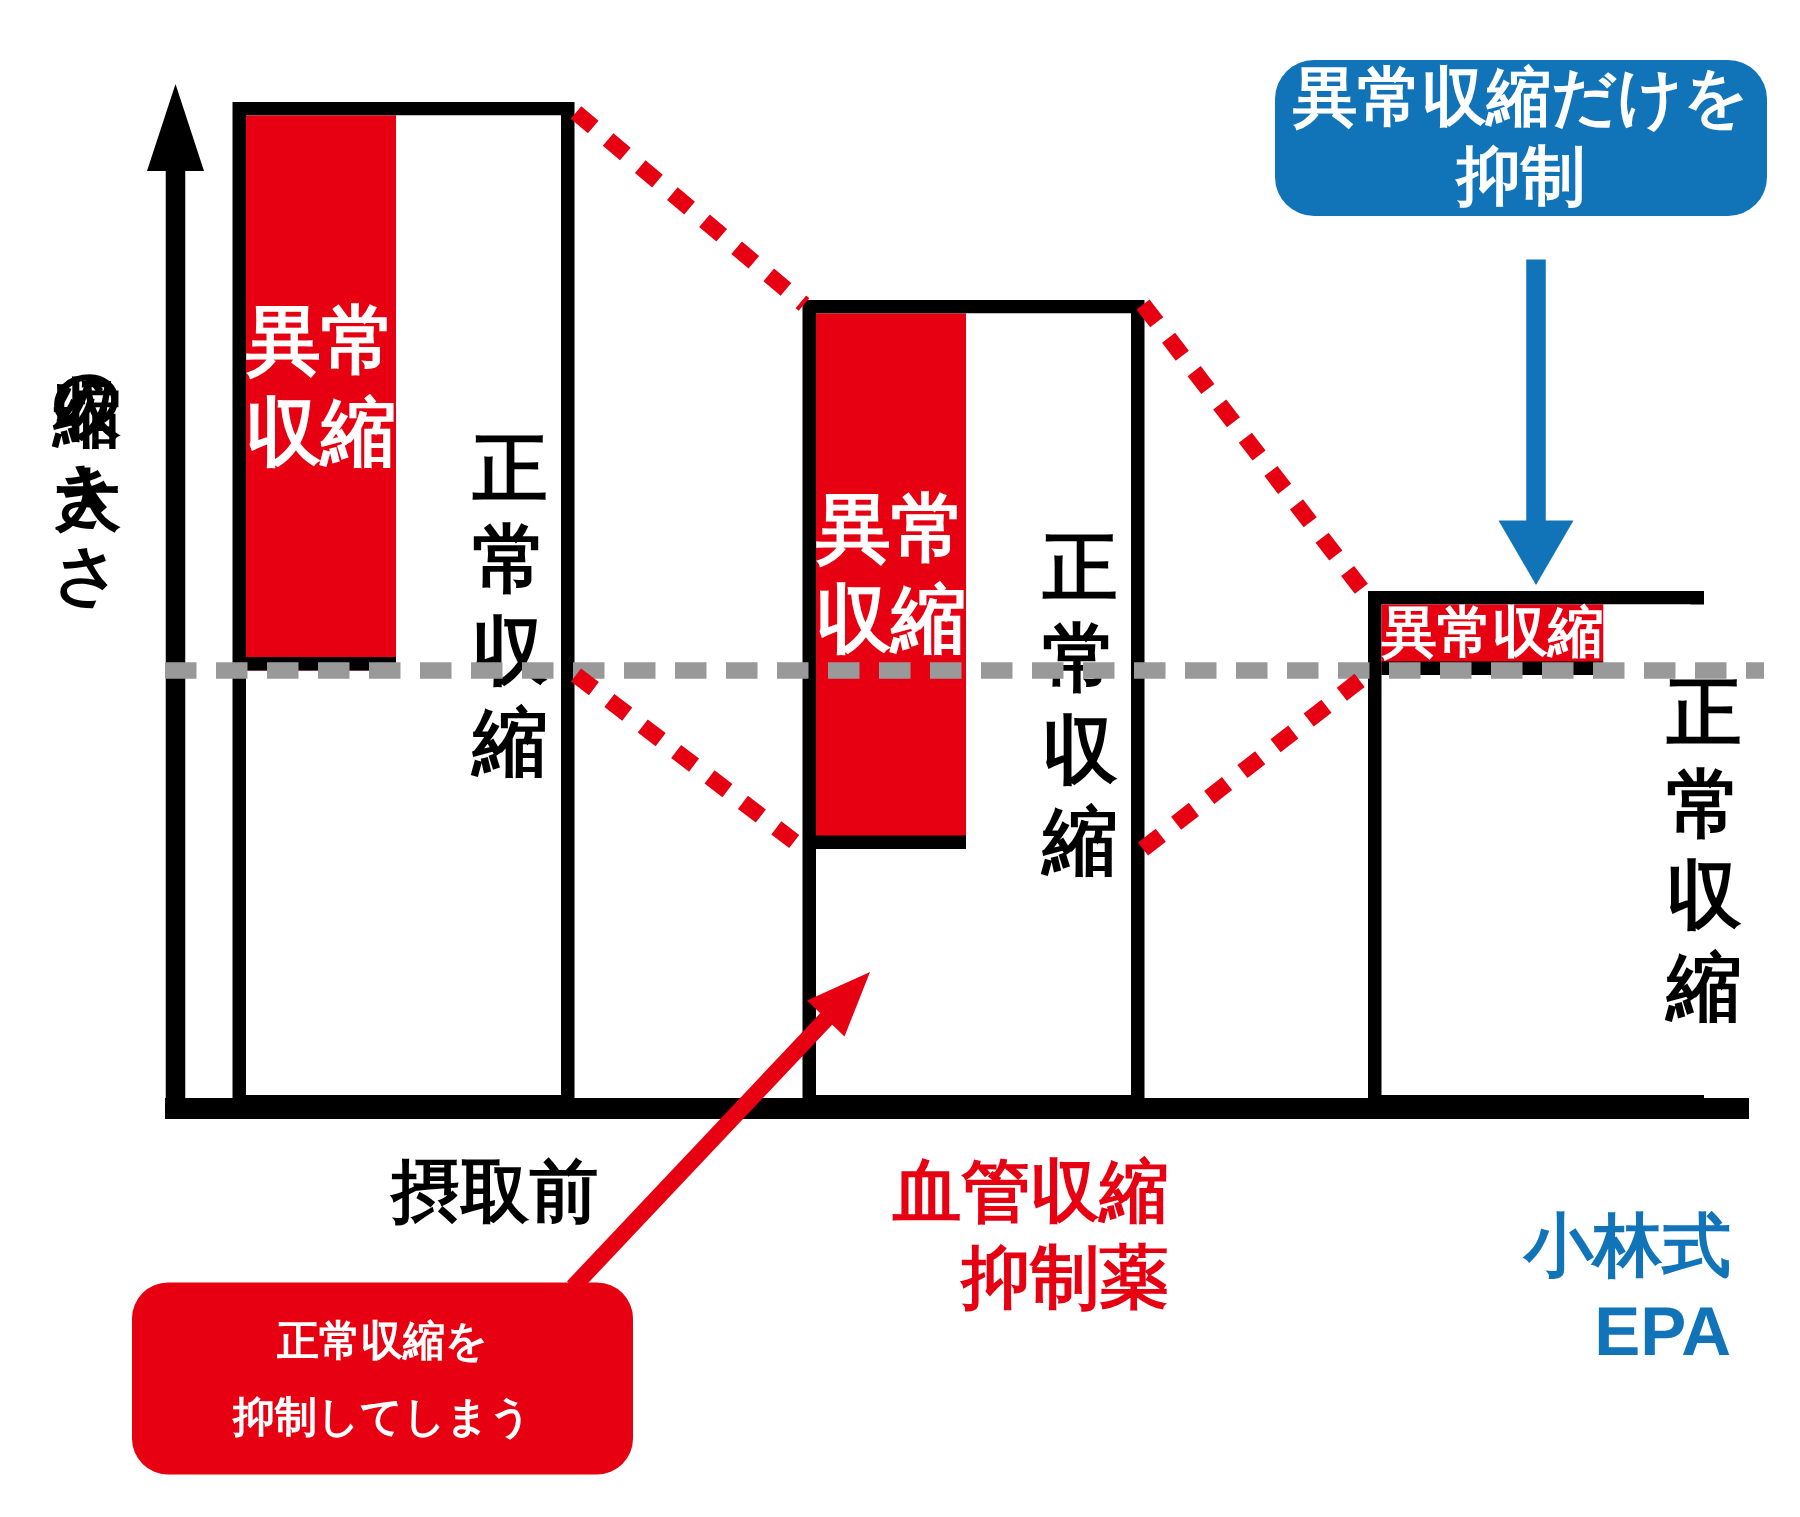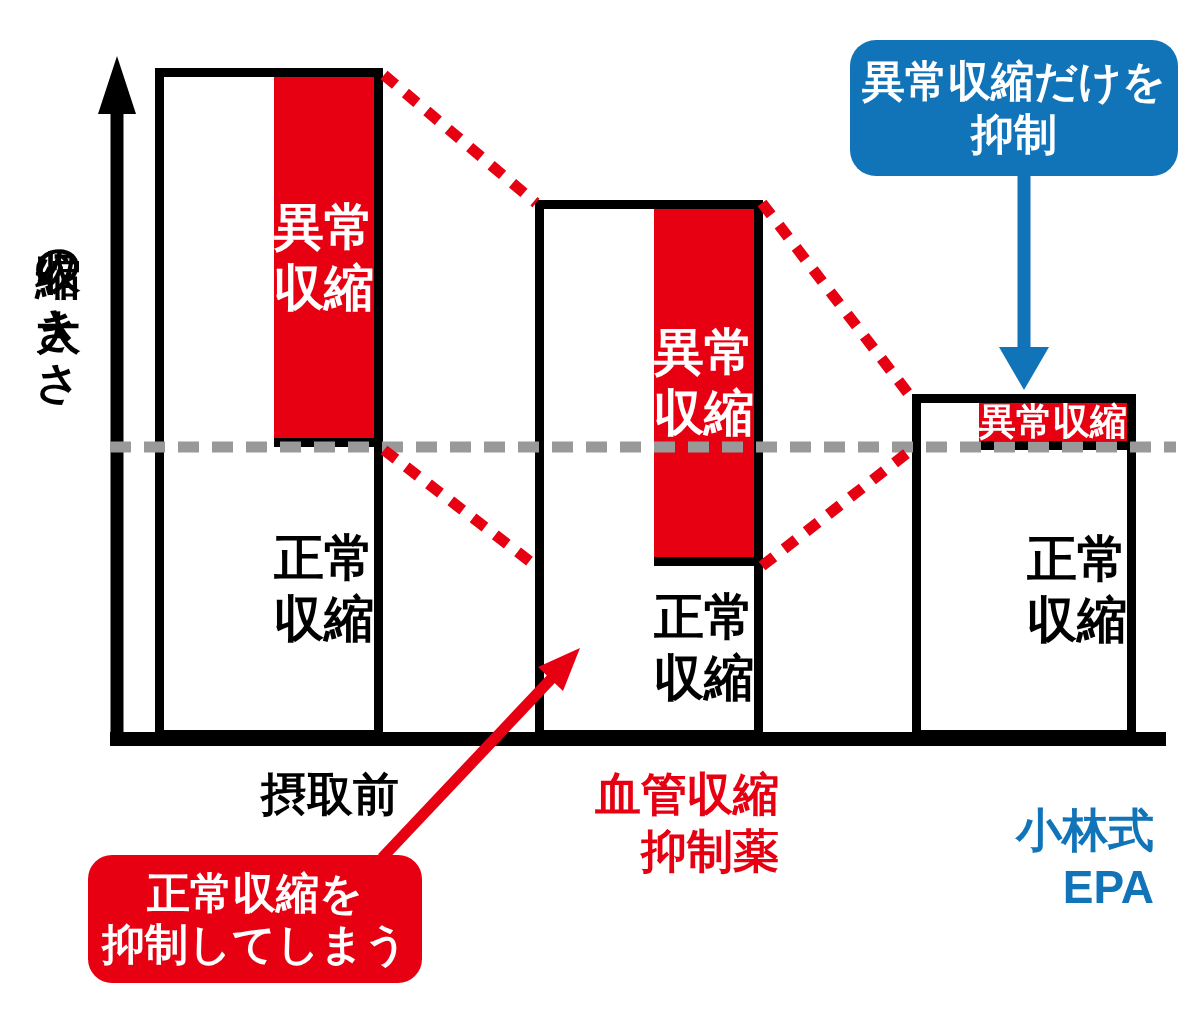--- a/index.html
+++ b/index.html
@@ -8,21 +8,21 @@
     font-family:"Liberation Sans","DejaVu Sans",sans-serif;
   }
   svg.layer{position:absolute;left:0;top:0;width:1200px;height:1011px;pointer-events:none;}
   .ylabel{
     position:absolute;left:30px;top:214px;height:320px;
     writing-mode:vertical-rl;text-orientation:upright;
     font-size:45px;font-weight:600;color:#000;letter-spacing:3px;line-height:56px;
   }
   .bar{
     position:absolute;box-sizing:border-box;border:9px solid #000;background:#fff;
-    display:flex;flex-direction:column;align-items:flex-end;
+    display:flex;flex-direction:row;
   }
   .seg{box-sizing:border-box;display:flex;align-items:center;justify-content:center;}
   .seg.red{background:#e60012;border-bottom:9px solid #000;flex:0 0 auto;}
   .seg.white{flex:1 1 auto;background:#fff;padding-left:42px;}
   .seg-label{
     white-space:pre-line;text-align:center;font-weight:bold;
     font-size:50px;line-height:61px;
   }
   .seg-label.on-red{color:#ffffff;}
   .seg-label.on-white{color:#000000;}
@@ -32,26 +32,26 @@
     font-size:46px;font-weight:800;line-height:57px;white-space:pre-line;
   }
   .cat.black{color:#000000;}
   .cat.red{color:#e60012;}
   .cat.blue{color:#1173b8;}
   .callout{
     position:absolute;display:flex;flex-direction:column;align-items:center;justify-content:center;
     color:#fff;font-weight:bold;text-align:center;white-space:pre-line;
   }
   .callout.blue{
-    left:850px;top:40px;width:328px;height:136px;border-radius:26px;background:#1173b8;
+    left:850px;top:40px;width:328px;height:104px;border-radius:26px;background:#1173b8;
     font-size:43px;line-height:53px;
   }
   .callout.red{
     left:88px;top:855px;width:334px;height:128px;border-radius:24px;background:#e60012;
-    font-size:43px;line-height:51px;
+    font-size:28px;line-height:51px;
   }
 </style>
 </head>
 <body>
 
 <div class="stage">
 
   <div class="ylabel">収縮の大きさ</div>
 
   <div class="bar" style="left:155px;top:68px;width:228px;height:671px;">

